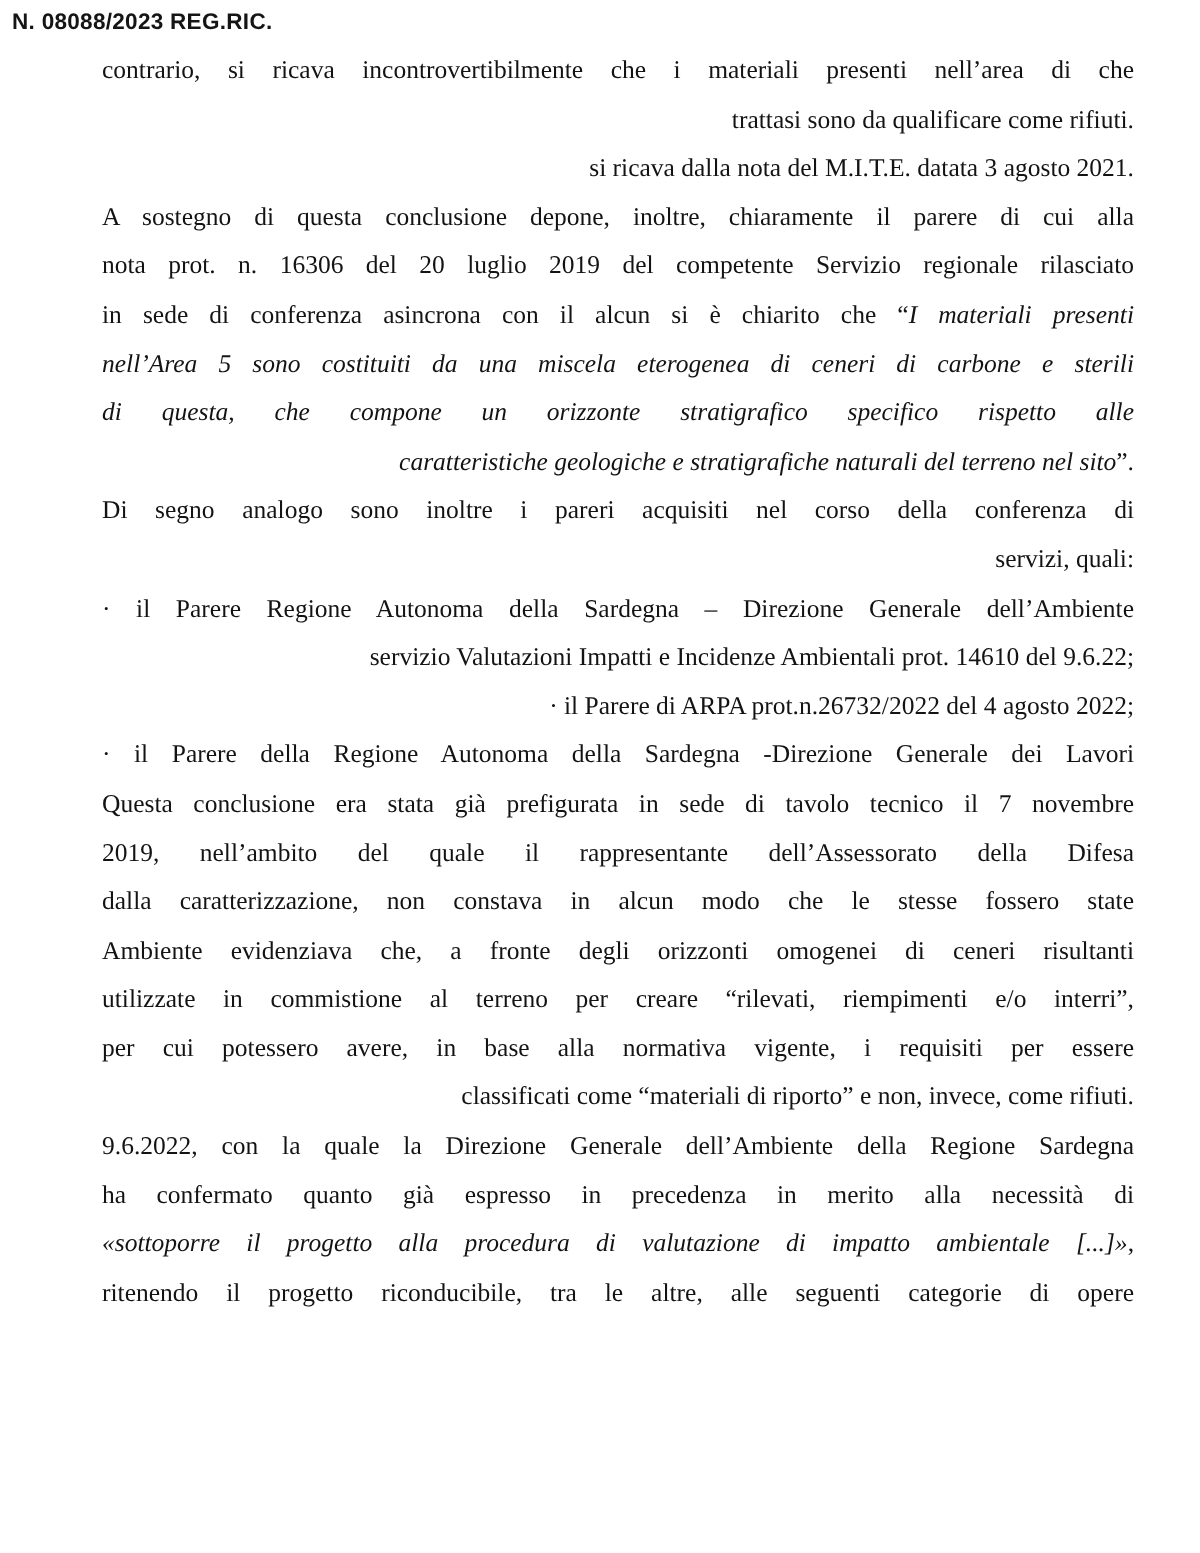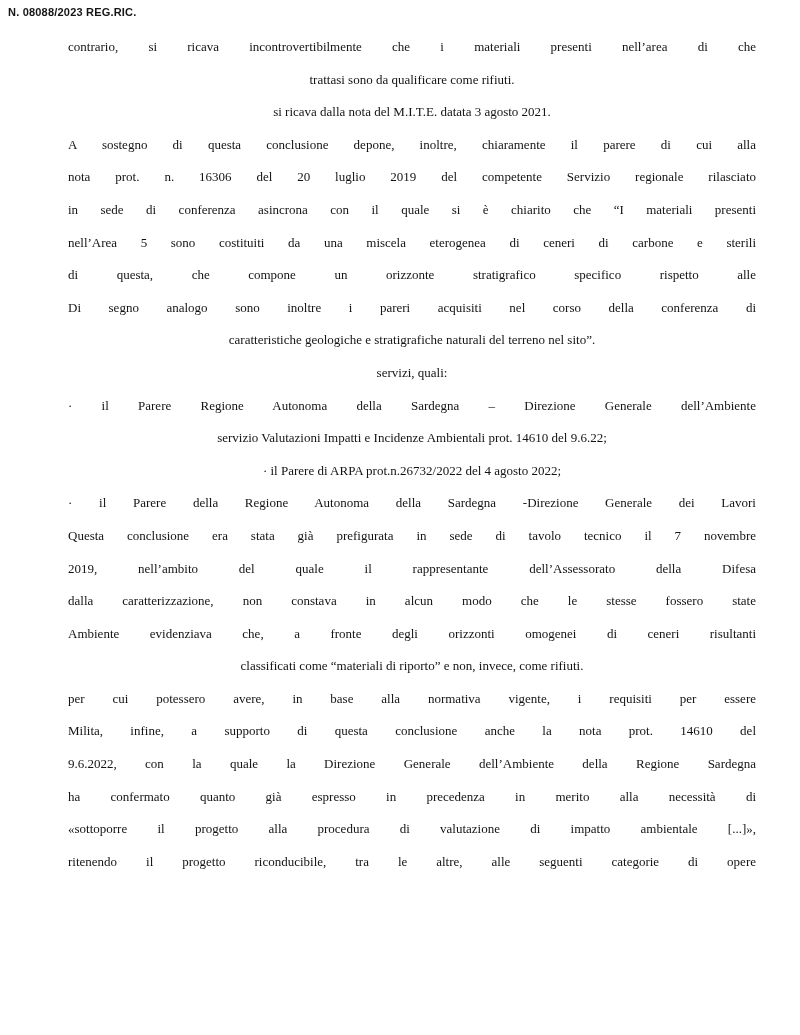--- a/index.html
+++ b/index.html
@@ -13,72 +13,73 @@
     height: 1035px;
     background: #ffffff;
     overflow: hidden;
     font-family: "Liberation Serif", serif;
   }
   .case-header {
     position: absolute;
     left: 8px;
     top: 6px;
     font-family: "Liberation Sans", sans-serif;
-    font-size: 11px;
+    font-size: 15px;
     font-weight: 700;
     color: #151515;
     letter-spacing: 0.2px;
   }
   .doc-body {
     position: absolute;
     left: 68px;
     top: 31px;
     width: 688px;
-    font-size: 13px;
+    font-size: 17px;
     line-height: 32.6px;
     color: #131313;
   }
   .line {
     height: 32.6px;
     overflow: hidden;
-    text-align: center;
+    text-align: right;
   }
   .line.j {
     text-align: justify;
     text-align-last: justify;
   }
   .it {
+    font-style: italic;
   }
 </style>
 </head>
 <body>
 
 <div class="page">
   <div class="case-header">N. 08088/2023 REG.RIC.</div>
   <div class="doc-body">
       <div class="line j"><span>contrario, si ricava incontrovertibilmente che i materiali presenti nell’area di che</span></div>
       <div class="line"><span>trattasi sono da qualificare come rifiuti.</span></div>
       <div class="line"><span>si ricava dalla nota del M.I.T.E. datata 3 agosto 2021.</span></div>
       <div class="line j"><span>A sostegno di questa conclusione depone, inoltre, chiaramente il parere di cui alla</span></div>
       <div class="line j"><span>nota prot. n. 16306 del 20 luglio 2019 del competente Servizio regionale rilasciato</span></div>
-      <div class="line j"><span>in sede di conferenza asincrona con il quale si è chiarito che “</span><span class="it">I materiali presenti</span></div>
+      <div class="line j"><span>in sede di conferenza asincrona con il alcun si è chiarito che “</span><span class="it">I materiali presenti</span></div>
       <div class="line j"><span class="it">nell’Area 5 sono costituiti da una miscela eterogenea di ceneri di carbone e sterili</span></div>
       <div class="line j"><span class="it">di questa, che compone un orizzonte stratigrafico specifico rispetto alle</span></div>
+      <div class="line"><span class="it">caratteristiche geologiche e stratigrafiche naturali del terreno nel sito</span><span>”.</span></div>
       <div class="line j"><span>Di segno analogo sono inoltre i pareri acquisiti nel corso della conferenza di</span></div>
-      <div class="line"><span class="it">caratteristiche geologiche e stratigrafiche naturali del terreno nel sito</span><span>”.</span></div>
       <div class="line"><span>servizi, quali:</span></div>
       <div class="line j"><span>· il Parere Regione Autonoma della Sardegna – Direzione Generale dell’Ambiente</span></div>
       <div class="line"><span>servizio Valutazioni Impatti e Incidenze Ambientali prot. 14610 del 9.6.22;</span></div>
       <div class="line"><span>· il Parere di ARPA prot.n.26732/2022 del 4 agosto 2022;</span></div>
       <div class="line j"><span>· il Parere della Regione Autonoma della Sardegna -Direzione Generale dei Lavori</span></div>
       <div class="line j"><span>Questa conclusione era stata già prefigurata in sede di tavolo tecnico il 7 novembre</span></div>
       <div class="line j"><span>2019, nell’ambito del quale il rappresentante dell’Assessorato della Difesa</span></div>
       <div class="line j"><span>dalla caratterizzazione, non constava in alcun modo che le stesse fossero state</span></div>
       <div class="line j"><span>Ambiente evidenziava che, a fronte degli orizzonti omogenei di ceneri risultanti</span></div>
+      <div class="line j"><span>utilizzate in commistione al terreno per creare “rilevati, riempimenti e/o interri”,</span></div>
+      <div class="line j"><span>per cui potessero avere, in base alla normativa vigente, i requisiti per essere</span></div>
       <div class="line"><span>classificati come “materiali di riporto” e non, invece, come rifiuti.</span></div>
-      <div class="line j"><span>per cui potessero avere, in base alla normativa vigente, i requisiti per essere</span></div>
-      <div class="line j"><span>Milita, infine, a supporto di questa conclusione anche la nota prot. 14610 del</span></div>
       <div class="line j"><span>9.6.2022, con la quale la Direzione Generale dell’Ambiente della Regione Sardegna</span></div>
       <div class="line j"><span>ha confermato quanto già espresso in precedenza in merito alla necessità di</span></div>
       <div class="line j"><span class="it">«sottoporre il progetto alla procedura di valutazione di impatto ambientale [...]»</span><span>,</span></div>
       <div class="line j"><span>ritenendo il progetto riconducibile, tra le altre, alle seguenti categorie di opere</span></div>
     </div>
 </div>
 
 </body></html>

